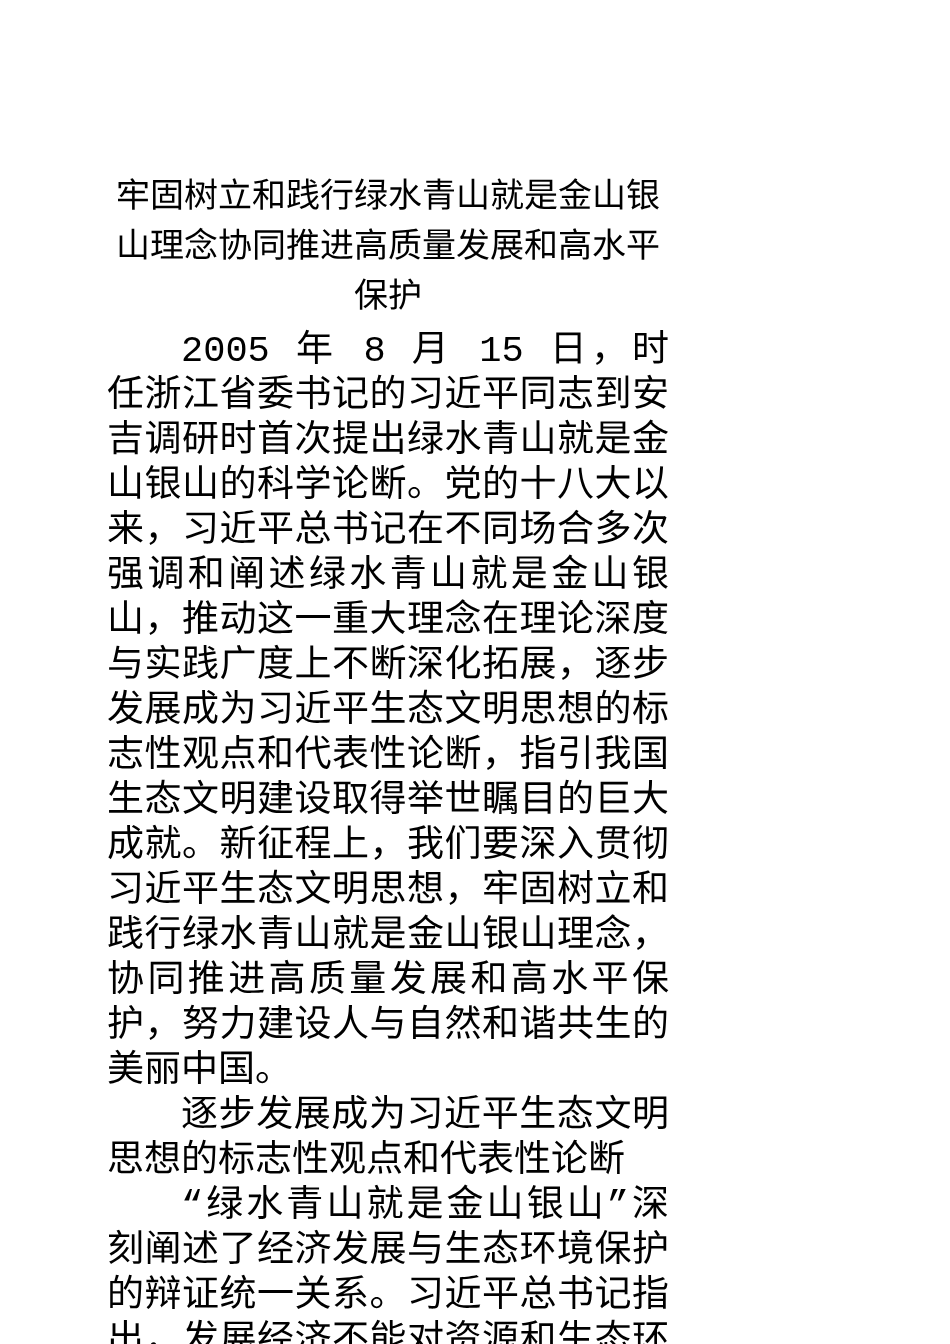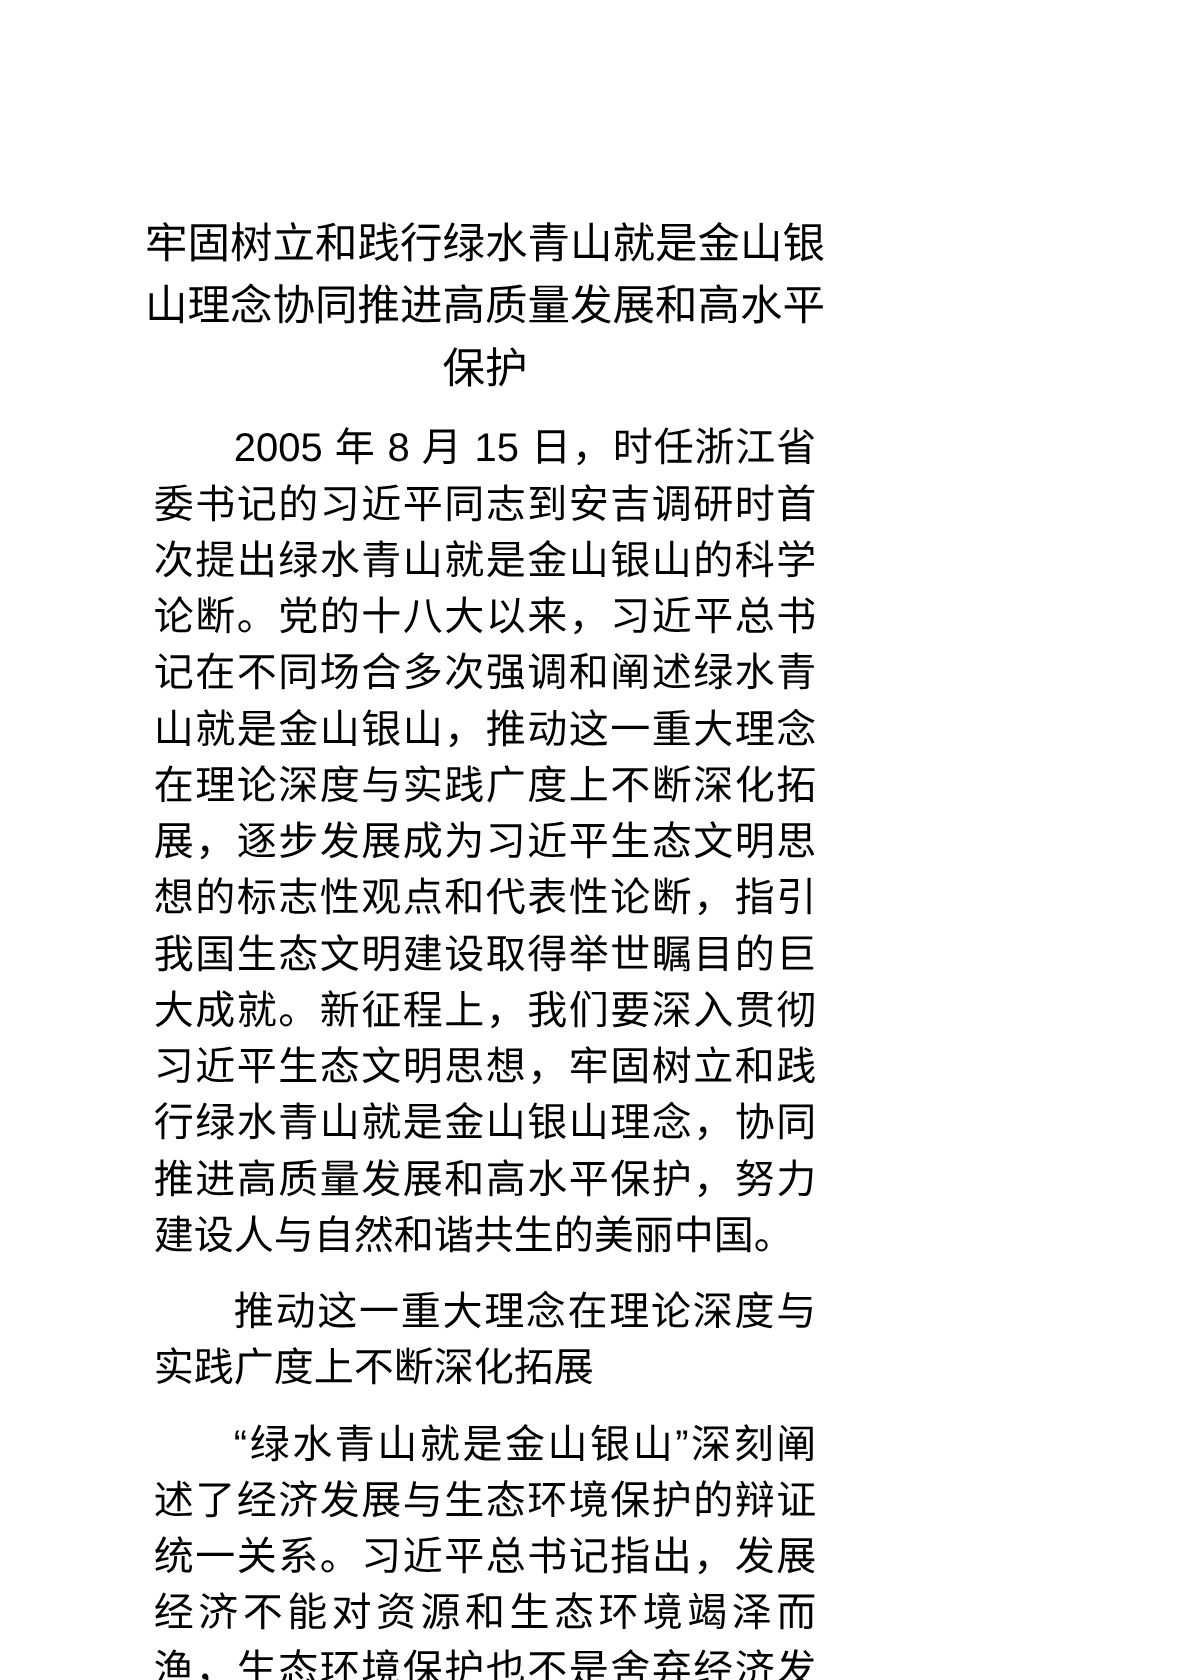--- a/index.html
+++ b/index.html
@@ -25,32 +25,33 @@
   }
   .doc-title {
     margin: 0 0 9px 0;
     font-size: 34px;
     line-height: 50px;
     font-weight: normal;
     text-align: center;
     color: #000000;
   }
   .doc-paragraph {
-    margin: 16px;
-    font-size: 32px;
+    margin: 0;
+    font-size: 37px;
     line-height: 45px;
     text-align: justify;
     text-indent: 2em;
     color: #000000;
     word-break: break-all;
+    font-family: Liberation Mono, monospace;
   }
 </style>
 </head>
 <body>
 
 <main class="page">
   <h1 class="doc-title">牢固树立和践行绿水青山就是金山银山理念协同推进高质量发展和高水平保护</h1>
   <section class="doc-body">
       <p class="doc-paragraph">2005 年 8 月 15 日，时任浙江省委书记的习近平同志到安吉调研时首次提出绿水青山就是金山银山的科学论断。党的十八大以来，习近平总书记在不同场合多次强调和阐述绿水青山就是金山银山，推动这一重大理念在理论深度与实践广度上不断深化拓展，逐步发展成为习近平生态文明思想的标志性观点和代表性论断，指引我国生态文明建设取得举世瞩目的巨大成就。新征程上，我们要深入贯彻习近平生态文明思想，牢固树立和践行绿水青山就是金山银山理念，协同推进高质量发展和高水平保护，努力建设人与自然和谐共生的美丽中国。</p>
-      <p class="doc-paragraph">推动这一重大理念在理论深度与实践广度上不断深化拓展</p>
+      <p class="doc-paragraph">逐步发展成为习近平生态文明思想的标志性观点和代表性论断</p>
       <p class="doc-paragraph">“绿水青山就是金山银山”深刻阐述了经济发展与生态环境保护的辩证统一关系。习近平总书记指出，发展经济不能对资源和生态环境竭泽而渔，生态环境保护也不是舍弃经济发展而缘木求鱼。绿水青山就是金山银山理念破除了过去环境与经济两者之间僵化对立的错误认识，指明了实现发展和保护协同共生的新路径。一方面，生态环境问题是在发展中产生的，也必</p>
     </section>
 </main>
 
 </body></html>

